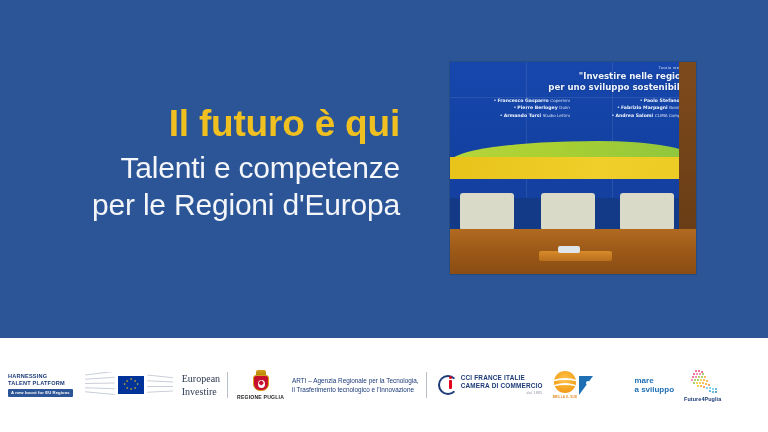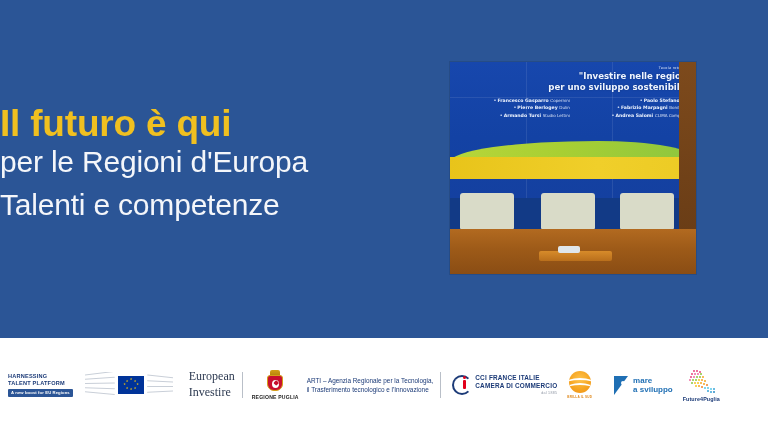--- a/index.html
+++ b/index.html
@@ -25,20 +25,21 @@
     width: 768px;
     height: 338px;
     background: #2b5596;
   }
   
   .headline {
     position: absolute;
     left: 0;
     top: 104px;
     width: 412px;
+    text-align: right;
     padding-right: 12px;
     box-sizing: border-box;
   }
   .headline .line-main {
     display: block;
     color: #f0c020;
     font-size: 37px;
     font-weight: bold;
     line-height: 1.08;
     letter-spacing: -0.2px;
@@ -285,23 +286,23 @@
   }
   .eu-swoosh2 i {
     position: absolute;
     right: -4px;
     height: 1.4px;
     background: #c9cfd8;
     border-radius: 2px;
   }
   .eu-name {
     color: #2e3b52;
-    font-size: 12px;
+    font-size: 10px;
     line-height: 1.3;
-    margin-left: 16px;
+    margin-left: 9px;
     font-family: "Liberation Serif", serif;
   }
 
   
   .rp { flex-direction: column; align-items: center; margin-left: 2px; }
   .rp-crest {
     width: 16px; height: 22px;
     position: relative;
   }
   .rp-crown {
@@ -407,21 +408,21 @@
   }
   .sun-txt {
     color: #e08a1e;
     font-size: 3.1px;
     font-weight: bold;
     margin-top: 1.5px;
     letter-spacing: 0.2px;
   }
 
   
-  .mare { margin-left: 22px; }
+  .mare { margin-left: 2px; gap: 36px; }
   .mare-sail {
     width: 17px; height: 19px;
     position: relative;
     flex: none;
     margin-right: 2px;
   }
   .mare-tri {
     position: absolute; left: 0; top: 0;
     width: 0; height: 0;
     border-left: 14px solid #1f6fb4;
@@ -458,22 +459,22 @@
 </style>
 </head>
 <body>
 
 <div id="slide">
 
   <div class="blue-area"></div>
 
   <div class="headline">
     <span class="line-main">Il futuro è qui</span>
+    <span class="line-sub first">Talenti e competenze</span>
     <span class="line-sub">per le Regioni d'Europa</span>
-    <span class="line-sub first">Talenti e competenze</span>
   </div>
 
   <div class="photo">
 
     <div class="screen">
       <div class="screen-seam seam-v1"></div>
       <div class="screen-seam seam-v2"></div>
       <div class="screen-seam seam-h1"></div>
 
       <div class="slide-text">

